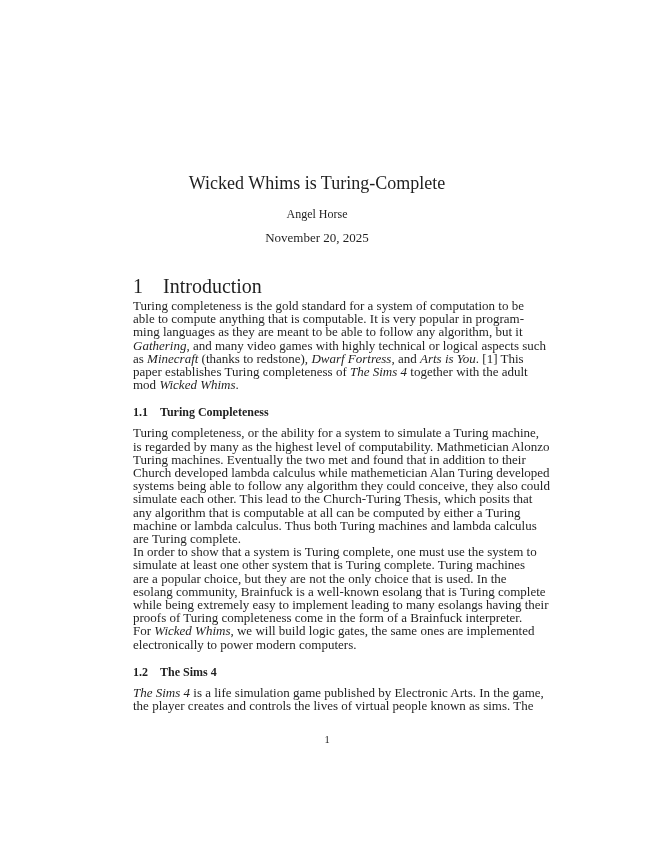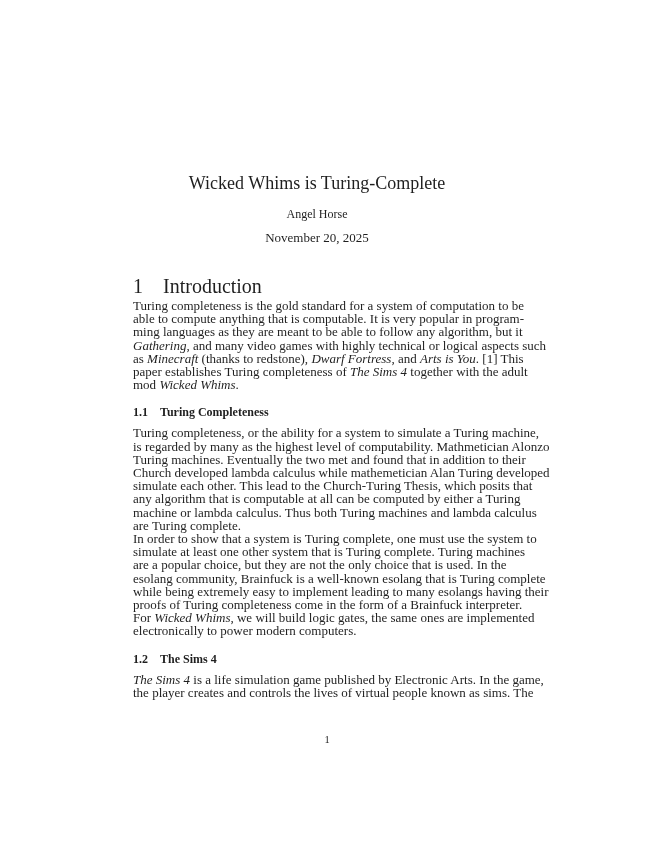--- a/index.html
+++ b/index.html
@@ -98,20 +98,21 @@
         </div>
     </div>
 
     <div class="section">
       <h2 class="sec"><span class="num">1.1</span><span>Turing Completeness</span></h2>
       <div class="para">
           <div class="line">Turing completeness, or the ability for a system to simulate a Turing machine,</div>
           <div class="line">is regarded by many as the highest level of computability. Mathmetician Alonzo</div>
           <div class="line">Turing machines. Eventually the two met and found that in addition to their</div>
           <div class="line">Church developed lambda calculus while mathemetician Alan Turing developed</div>
+          <div class="line">systems being able to follow any algorithm they could conceive, they also could</div>
           <div class="line">simulate each other. This lead to the Church-Turing Thesis, which posits that</div>
           <div class="line">any algorithm that is computable at all can be computed by either a Turing</div>
           <div class="line">machine or lambda calculus. Thus both Turing machines and lambda calculus</div>
           <div class="line endline">are Turing complete.</div>
         </div>
       <div class="para">
           <div class="line">In order to show that a system is Turing complete, one must use the system to</div>
           <div class="line">simulate at least one other system that is Turing complete. Turing machines</div>
           <div class="line">are a popular choice, but they are not the only choice that is used. In the</div>
           <div class="line">esolang community, Brainfuck is a well-known esolang that is Turing complete</div>

